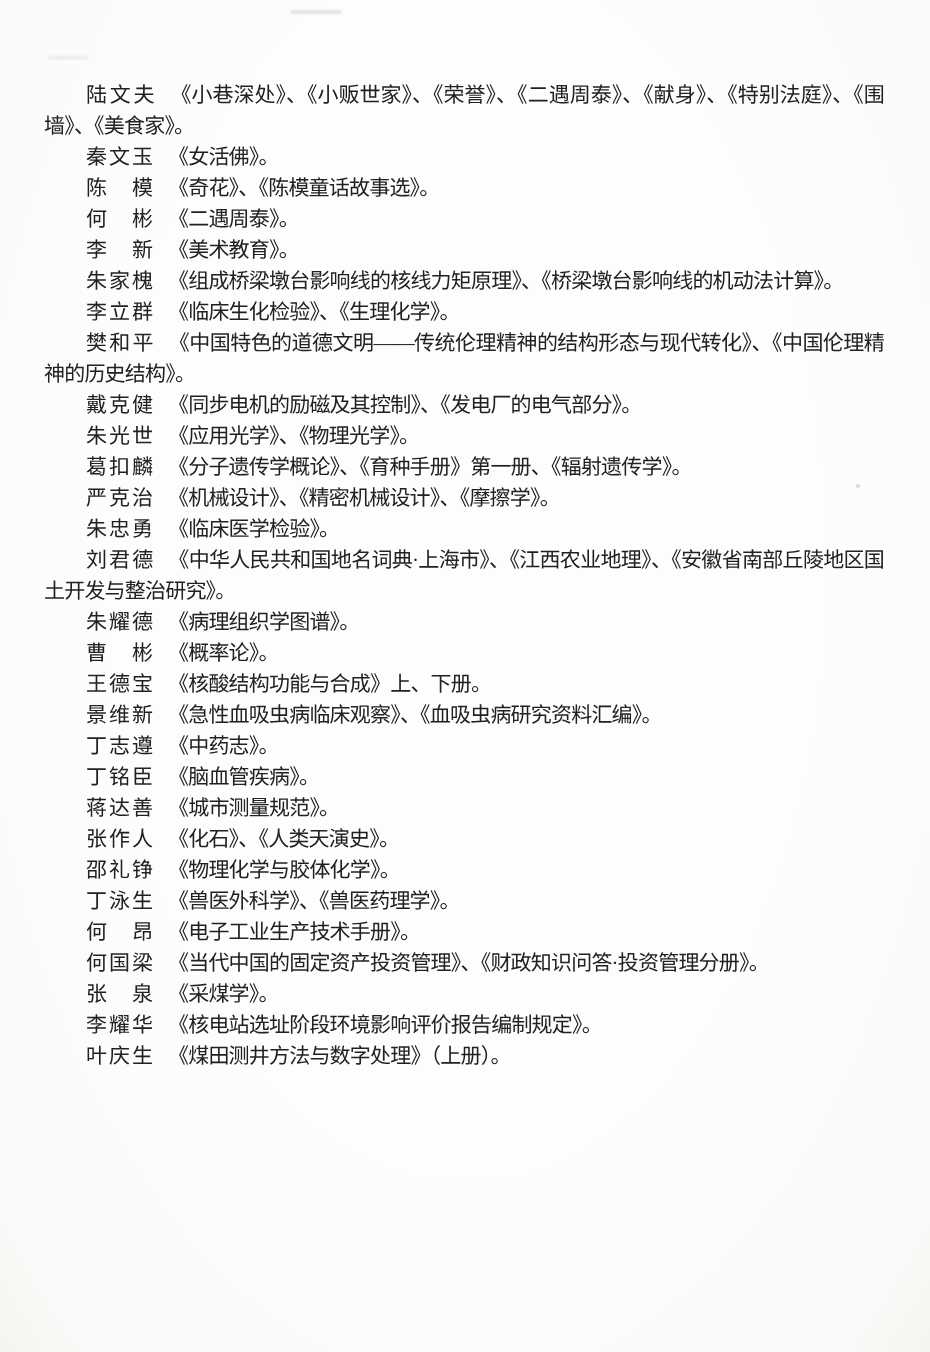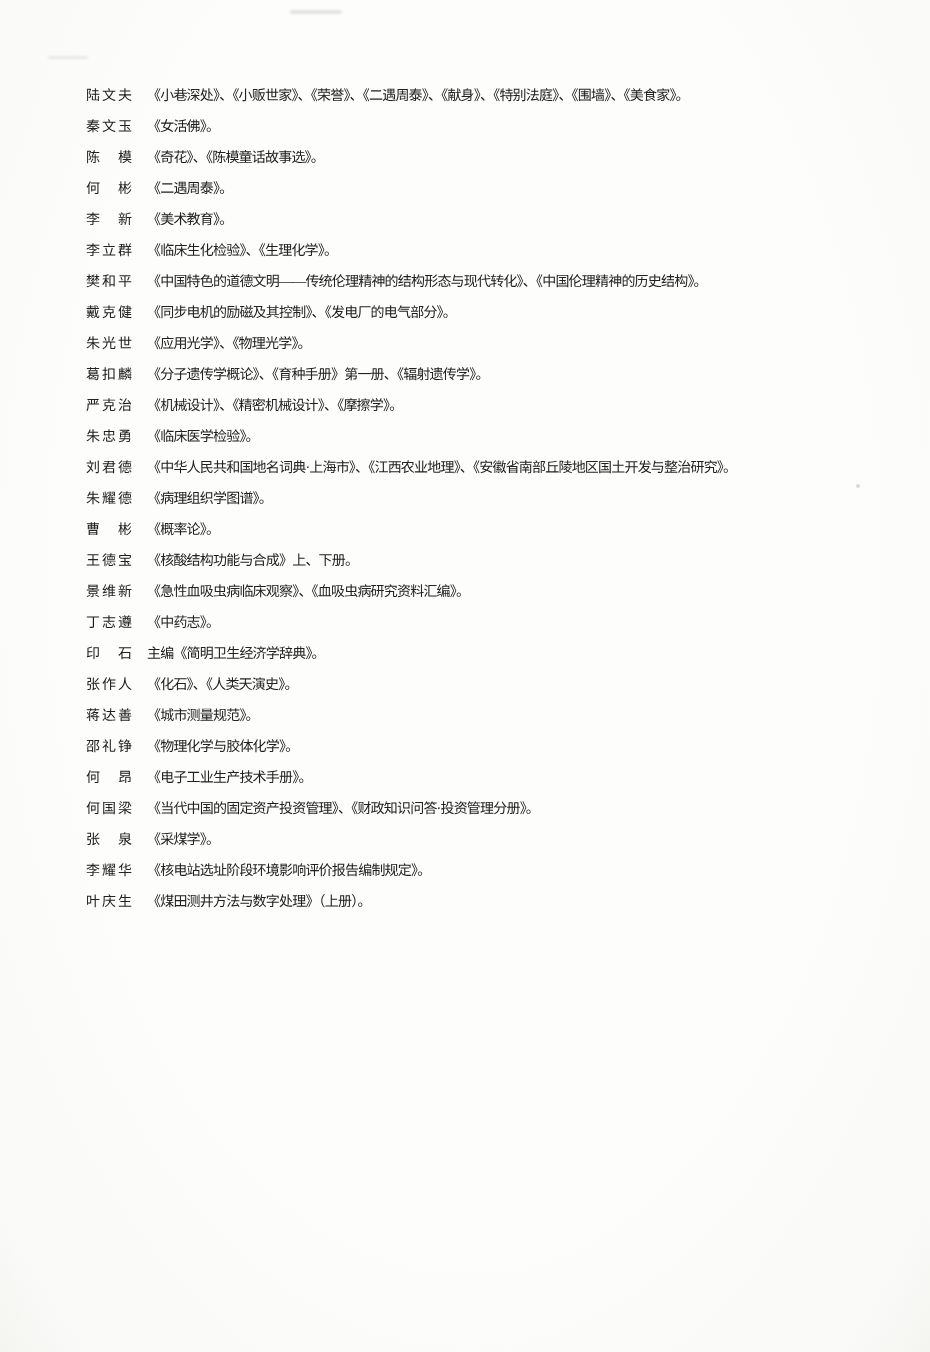--- a/index.html
+++ b/index.html
@@ -21,21 +21,21 @@
   }
   .text-block {
     position: absolute;
     left: 44px;
     top: 80px;
     width: 840px;
   }
   .entry {
     margin: 0;
     padding: 0;
-    font-size: 14px;
+    font-size: 21px;
     line-height: 31px;
     text-indent: 42px;
     text-align: justify;
     letter-spacing: -0.8px;
     color: #212121;
     word-break: break-all;
   }
   .author {
     letter-spacing: 2px;
     margin-right: 13px;
@@ -64,20 +64,21 @@
 
 
   <p class="entry"><span class="author">秦文玉</span><span class="works">《女活佛》。</span></p>
 
   <p class="entry"><span class="author">陈　模</span><span class="works">《奇花》、《陈模童话故事选》。</span></p>
 
   <p class="entry"><span class="author">何　彬</span><span class="works">《二遇周泰》。</span></p>
 
   <p class="entry"><span class="author">李　新</span><span class="works">《美术教育》。</span></p>
 
+  <p class="entry"><span class="author">朱家槐</span><span class="works">《组成桥梁墩台影响线的核线力矩原理》、《桥梁墩台影响线的机动法计算》。</span></p>
 
   <p class="entry"><span class="author">李立群</span><span class="works">《临床生化检验》、《生理化学》。</span></p>
 
   <p class="entry"><span class="author">樊和平</span><span class="works">《中国特色的道德文明——传统伦理精神的结构形态与现代转化》、《中国伦理精神的历史结构》。</span></p>
 
   <p class="entry"><span class="author">戴克健</span><span class="works">《同步电机的励磁及其控制》、《发电厂的电气部分》。</span></p>
 
   <p class="entry"><span class="author">朱光世</span><span class="works">《应用光学》、《物理光学》。</span></p>
 
   <p class="entry"><span class="author">葛扣麟</span><span class="works">《分子遗传学概论》、《育种手册》第一册、《辐射遗传学》。</span></p>
@@ -92,30 +93,31 @@
   <p class="entry"><span class="author">朱耀德</span><span class="works">《病理组织学图谱》。</span></p>
 
   <p class="entry"><span class="author">曹　彬</span><span class="works">《概率论》。</span></p>
 
   <p class="entry"><span class="author">王德宝</span><span class="works">《核酸结构功能与合成》上、下册。</span></p>
 
   <p class="entry"><span class="author">景维新</span><span class="works">《急性血吸虫病临床观察》、《血吸虫病研究资料汇编》。</span></p>
 
   <p class="entry"><span class="author">丁志遵</span><span class="works">《中药志》。</span></p>
 
+  <p class="entry"><span class="author">丁铭臣</span><span class="works">《脑血管疾病》。</span></p>
 
-  <p class="entry"><span class="author">印　石</span><span class="works">主编《简明卫生经济学辞典》。</span></p>
 
+
+  <p class="entry"><span class="author">蒋达善</span><span class="works">《城市测量规范》。</span></p>
 
   <p class="entry"><span class="author">张作人</span><span class="works">《化石》、《人类天演史》。</span></p>
 
-  <p class="entry"><span class="author">蒋达善</span><span class="works">《城市测量规范》。</span></p>
-
   <p class="entry"><span class="author">邵礼铮</span><span class="works">《物理化学与胶体化学》。</span></p>
 
+  <p class="entry"><span class="author">丁泳生</span><span class="works">《兽医外科学》、《兽医药理学》。</span></p>
 
   <p class="entry"><span class="author">何　昂</span><span class="works">《电子工业生产技术手册》。</span></p>
 
 
   <p class="entry"><span class="author">何国梁</span><span class="works">《当代中国的固定资产投资管理》、《财政知识问答·投资管理分册》。</span></p>
 
   <p class="entry"><span class="author">张　泉</span><span class="works">《采煤学》。</span></p>
 
   <p class="entry"><span class="author">李耀华</span><span class="works">《核电站选址阶段环境影响评价报告编制规定》。</span></p>
 

